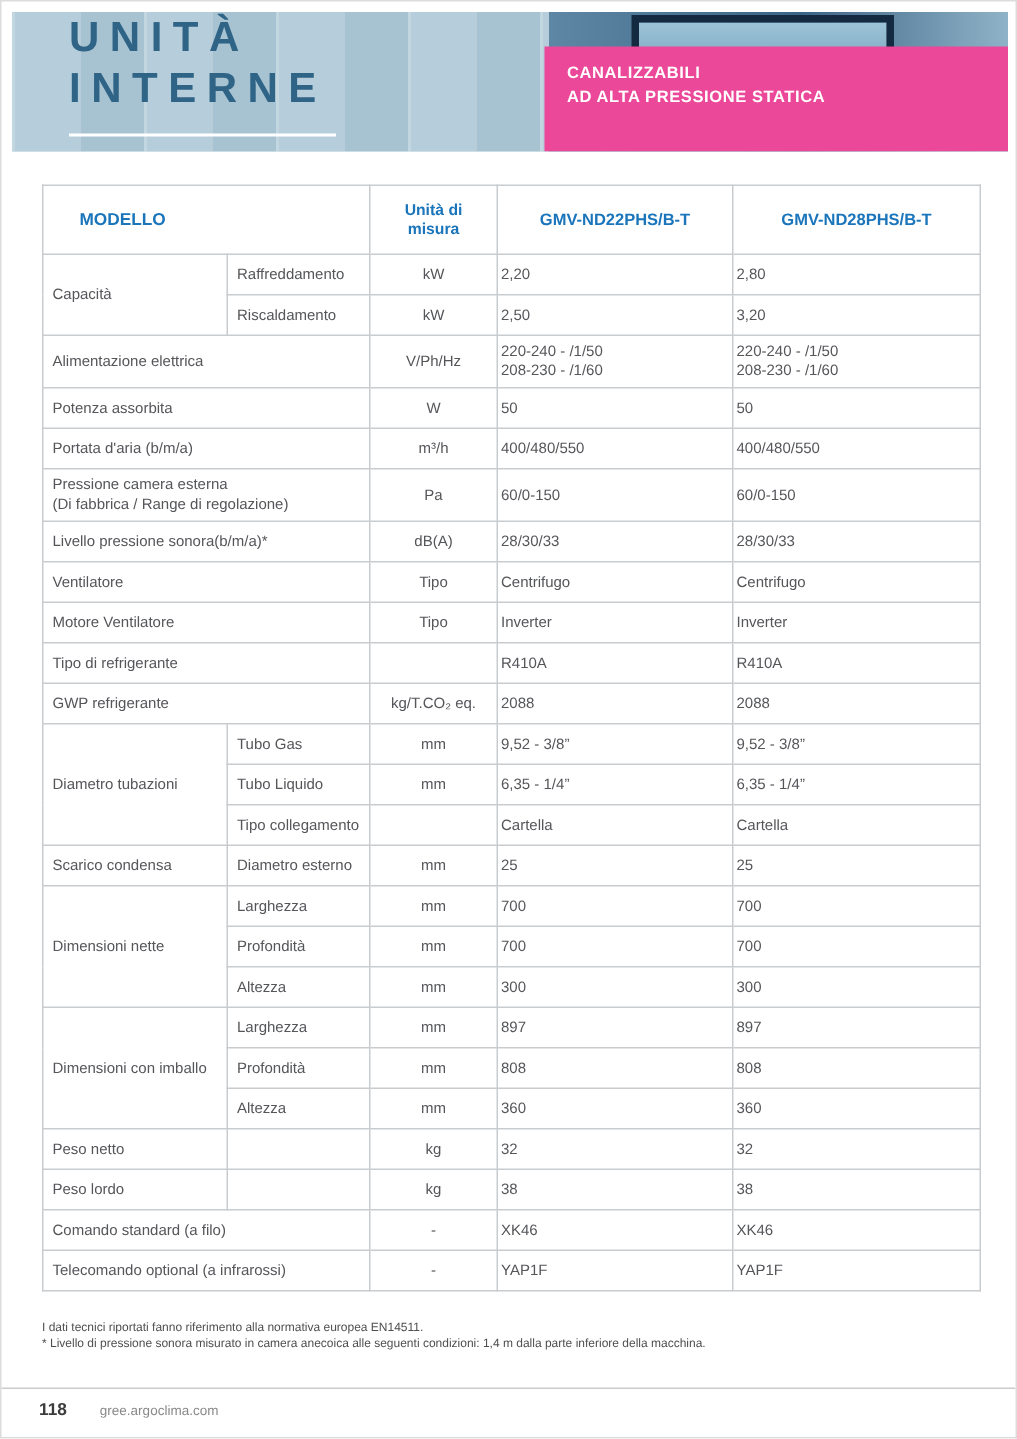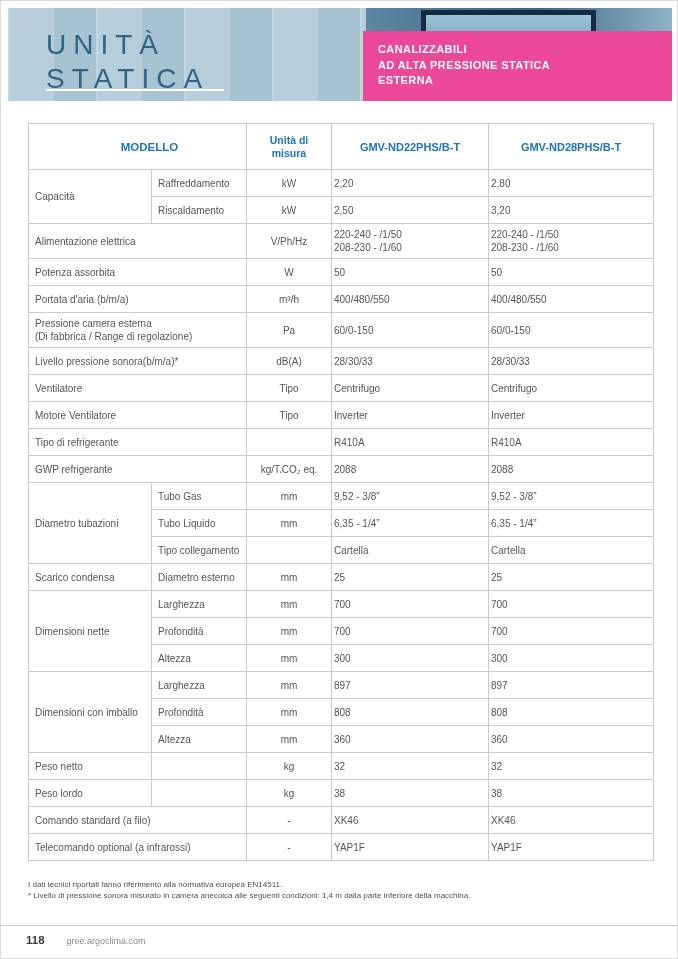--- a/index.html
+++ b/index.html
@@ -20,35 +20,35 @@
   }
   .hero-photo {
     position:absolute; left:358px; top:0; right:0; height:100%;
     background:linear-gradient(90deg, #5d87a4 0%, #3c6487 55%, #8fb3c7 100%);
   }
   .hero-photo .door {
     position:absolute; left:55px; top:2px; width:175px; height:88px;
     border:5px solid #142a40; background:linear-gradient(180deg,#9cc3d8 0%,#4c7693 100%);
   }
   .hero-title {
-    position:absolute; left:38px; top:20px; z-index:3;
-    color:#2f6486; font-size:28px; font-weight:400; letter-spacing:7px; line-height:34px;
+    position:absolute; left:38px; top:0; z-index:3;
+    color:#2f6486; font-size:28px; font-weight:700; letter-spacing:7px; line-height:34px;
   }
   .hero-underline { position:absolute; left:38px; top:81px; width:178px; height:2px; background:#ffffff; z-index:3; }
   .hero-banner {
     position:absolute; left:355px; top:23px; right:0; bottom:0; z-index:2;
     background:#ec4899; color:#ffffff; padding:11px 8px 0 15px;
     font-size:11px; font-weight:bold; letter-spacing:0.4px; line-height:15.5px;
   }
 
   
   table.spec { position:absolute; left:27px; top:122px; width:625px; border-collapse:collapse; table-layout:fixed; }
   .spec th, .spec td { border:1px solid #c8ccce; vertical-align:middle; }
   .spec thead th { height:46px; color:#1b75bb; font-weight:bold; background:#ffffff; }
-  .h-model  { text-align:center; padding-left:24px; font-size:11.5px; }
+  .h-model  { text-align:left; padding-left:24px; font-size:11.5px; }
   .h-unit   { text-align:center; font-size:10.5px; padding:0 16px; line-height:13px; }
   .h-m      { text-align:center; font-size:11px; }
   .spec tbody td { height:27px; color:#55565a; font-size:10px; line-height:13px; }
   .spec td.cat  { text-align:left; padding:4px 6px; white-space:pre-line; }
   .spec td.sub  { text-align:left; padding:4px 6px; }
   .spec td.unit { text-align:center; padding:4px 2px; white-space:pre-line; }
   .spec td.val  { text-align:left; padding:4px 2px; white-space:pre-line; }
 
   
   .footnotes { position:absolute; left:27px; top:879px; color:#4f4f4f; font-size:8px; line-height:10.5px; }
@@ -62,27 +62,26 @@
 
 <div class="page">
 
   <header class="hero">
     <div class="hero-left"></div>
     <div class="hero-photo">
       <div class="door"></div>
     </div>
     <div class="hero-title">
       <div>UNITÀ</div>
-      <div>STATICA</div>
+      <div>INTERNE</div>
     </div>
     <div class="hero-underline"></div>
     <div class="hero-banner">
       <div>CANALIZZABILI</div>
       <div>AD ALTA PRESSIONE STATICA</div>
-      <div>ESTERNA</div>
     </div>
   </header>
 
   <table class="spec">
     <colgroup>
       <col style="width:123px">
         <col style="width:95px">
         <col style="width:85px">
         <col style="width:157px">
         <col style="width:165px">

